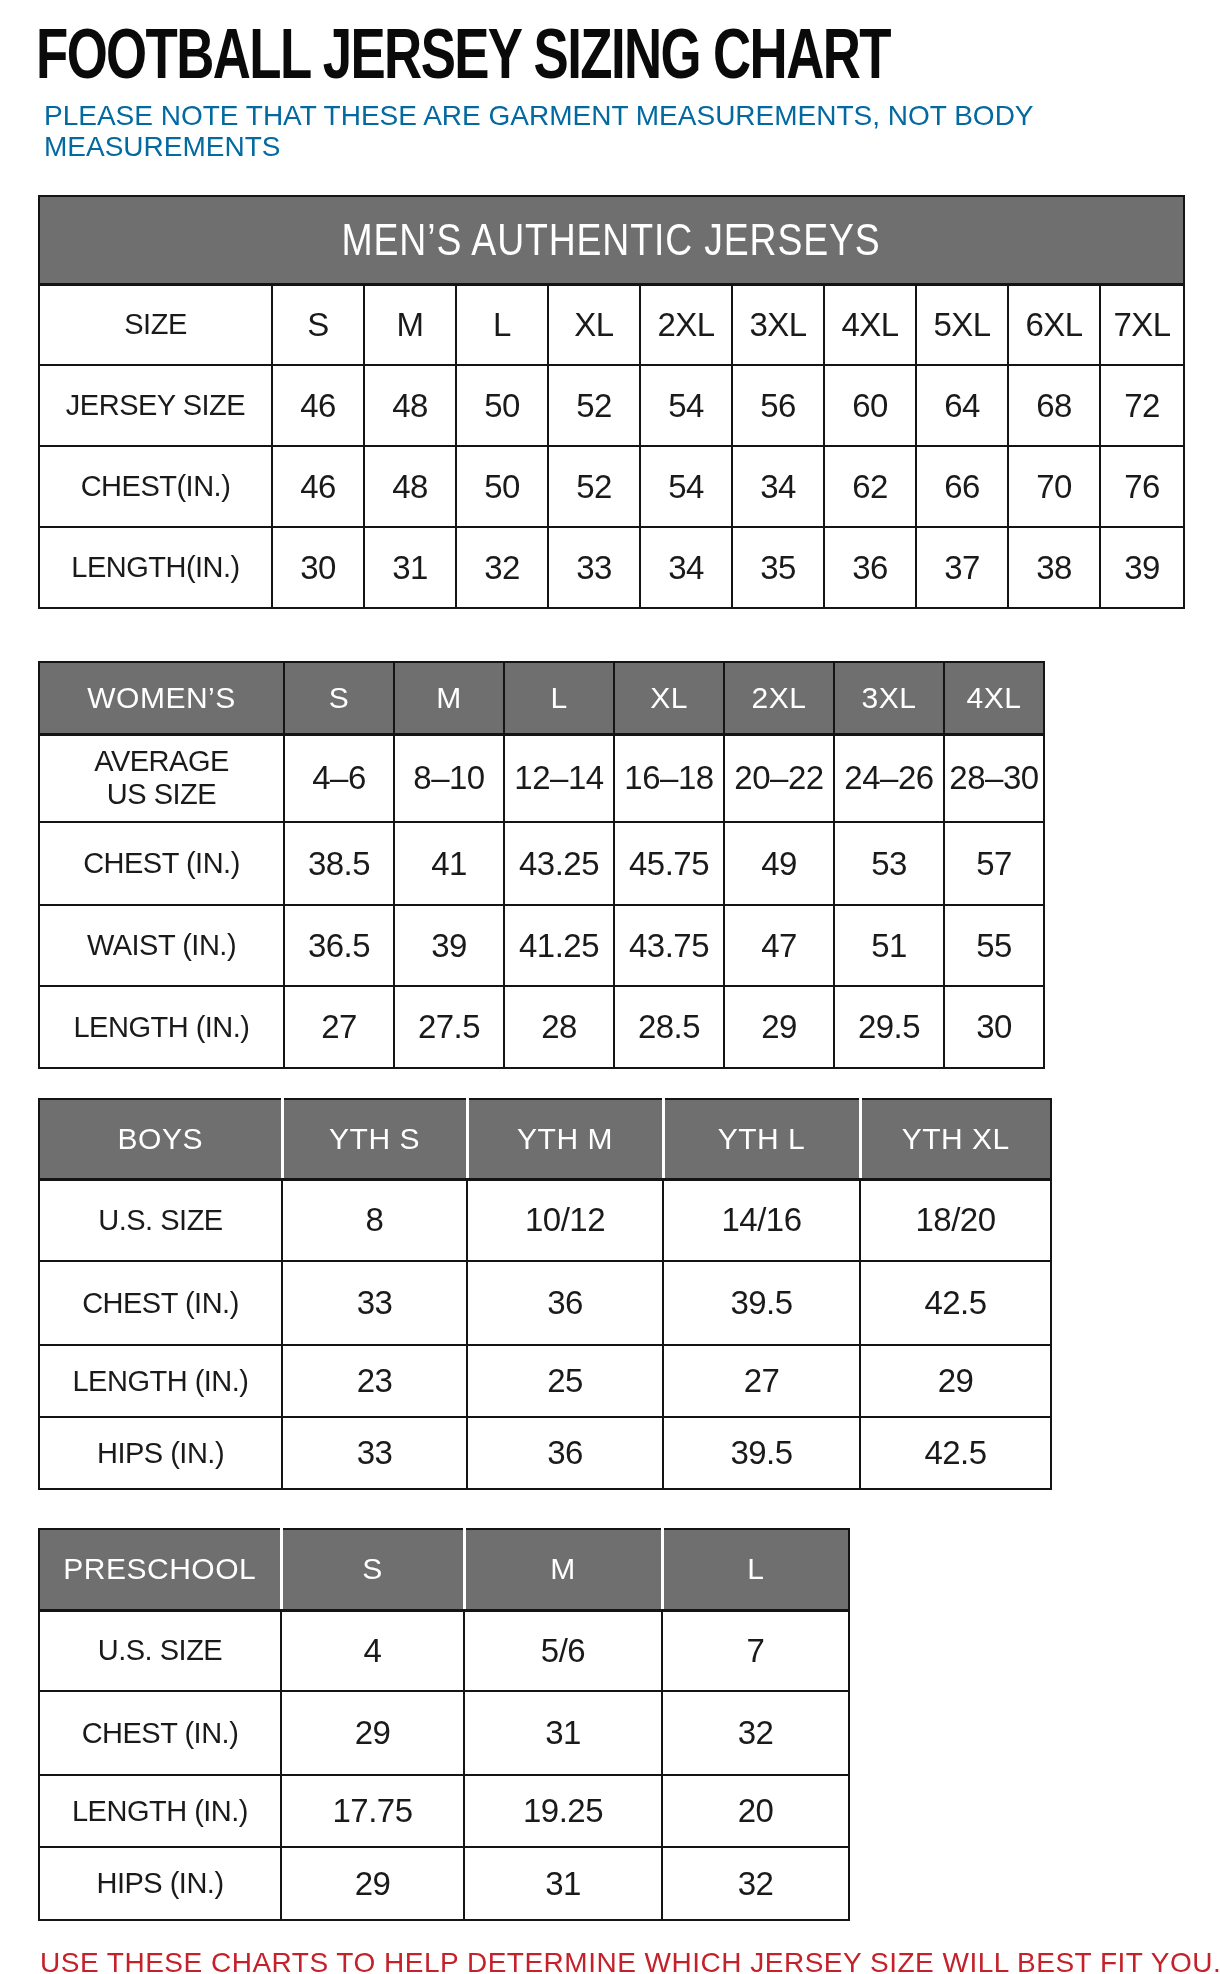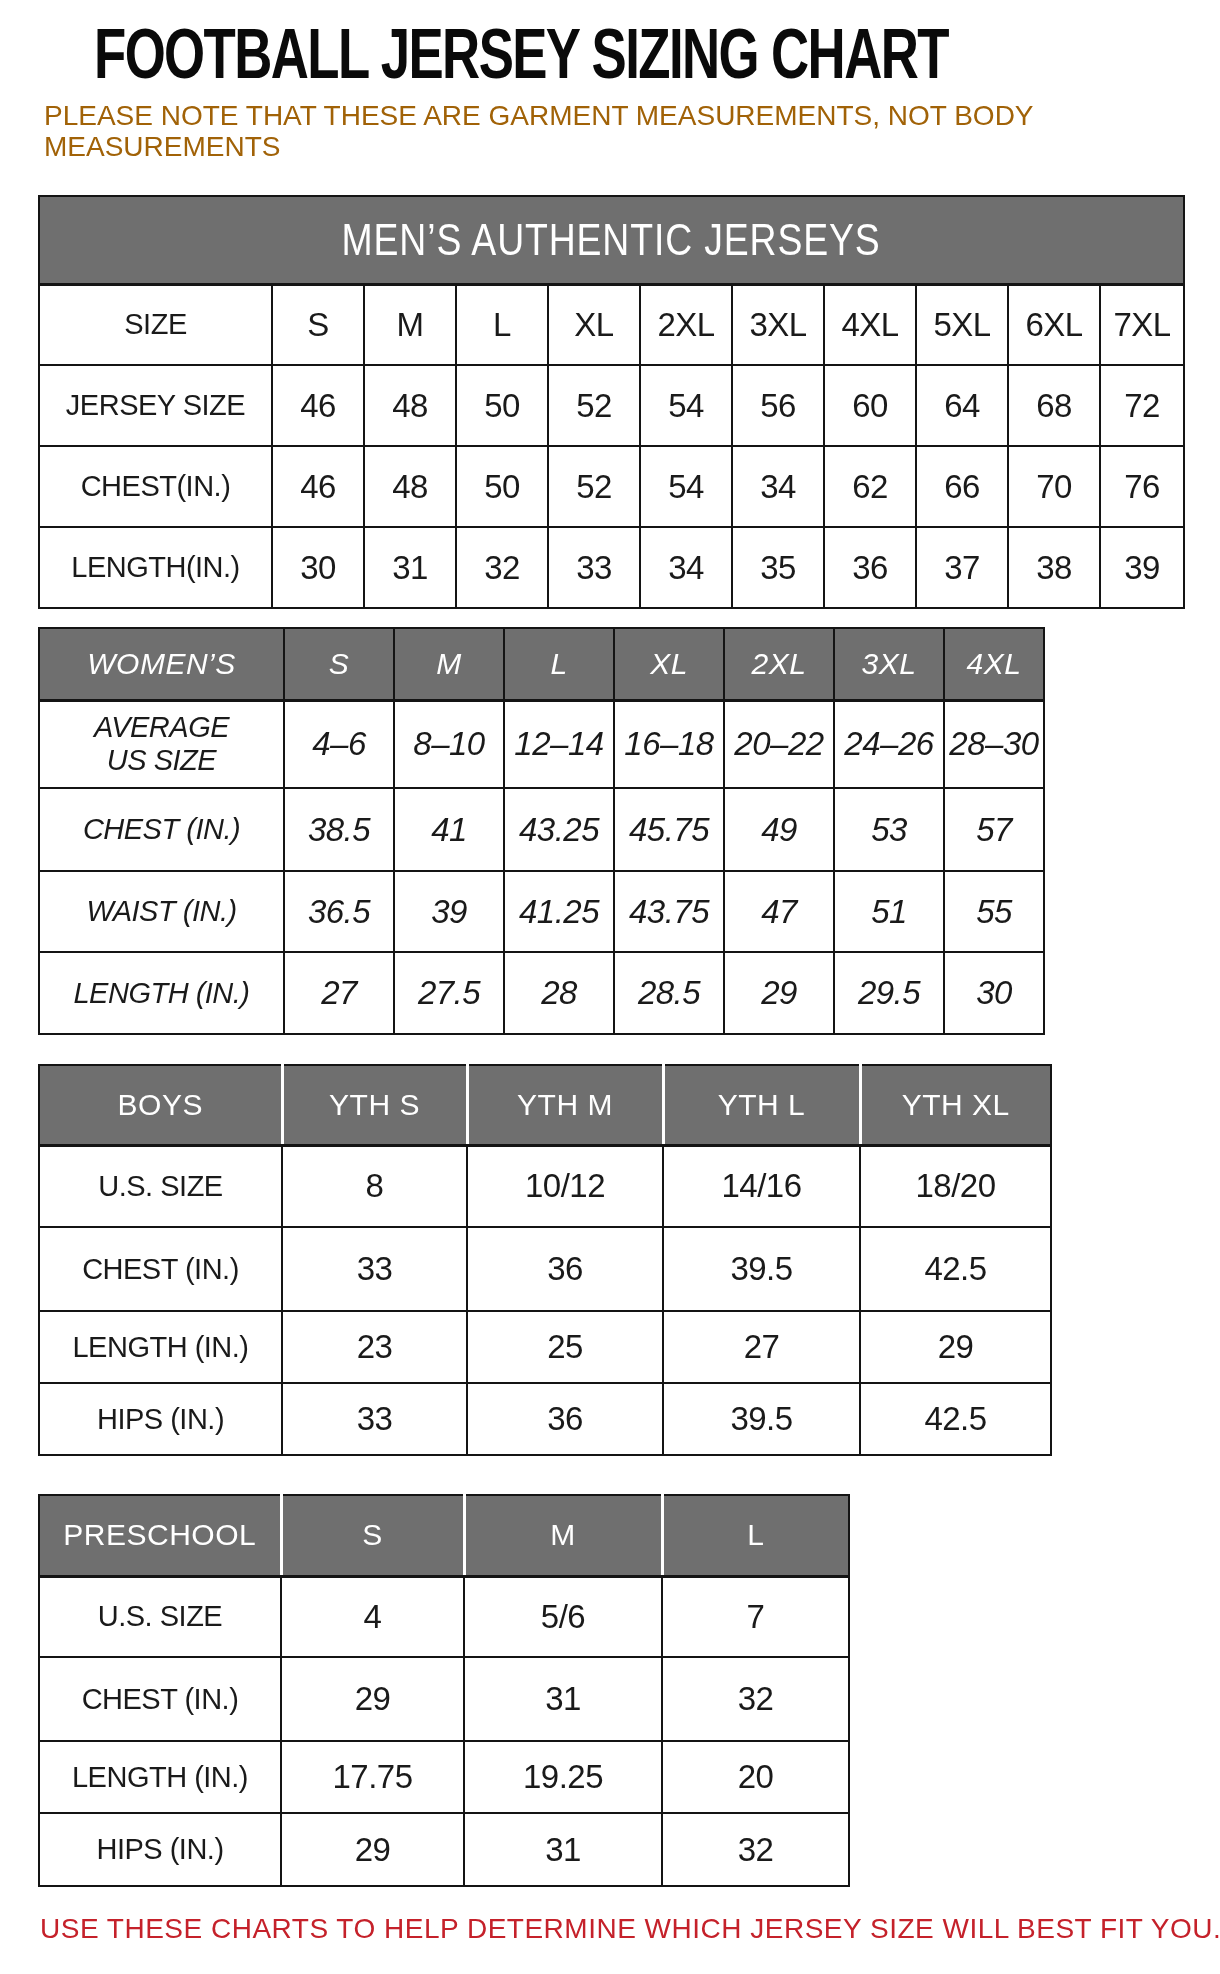--- a/index.html
+++ b/index.html
@@ -3,28 +3,28 @@
 <meta charset="utf-8">
 <style>
   * { margin: 0; padding: 0; box-sizing: border-box; }
   html, body { background: #ffffff; }
   body {
     width: 1220px; height: 1974px; overflow: hidden;
     font-family: "Liberation Sans", "DejaVu Sans", sans-serif;
     color: #1a1a1a;
   }
   
-  .page-title { margin: 16px 0 0 36px; height: 74px; line-height: 74px; white-space: nowrap; text-align: center; }
+  .page-title { margin: 16px 0 0 36px; height: 74px; line-height: 74px; white-space: nowrap; }
   .page-title .title-text {
     display: inline-block;
     font-size: 66px; font-weight: bold; letter-spacing: -2px; color: #0a0a0a;
     transform: scale(0.80, 1.08); transform-origin: left center;
     white-space: nowrap;
   }
-  .note { margin: 10px 0 0 44px; color: #a16207; font-size: 28px; line-height: 31px; font-weight: 500; }
+  .note { margin: 10px 0 0 44px; color: #0369a1; font-size: 28px; line-height: 31px; font-weight: 500; }
   .note div { white-space: nowrap; }
   
   table.t {
     border-collapse: collapse; table-layout: fixed;
     margin-left: 38px; font-size: 33px; color: #1a1a1a;
   }
   table.t td {
     border: 2px solid #141414; text-align: center; vertical-align: middle;
     overflow: hidden; letter-spacing: -0.5px;
   }
@@ -38,21 +38,21 @@
   
   table.mens { margin-top: 33px; width: 1145px; }
   .mens tr { height: 81px; }
   .mens tr.title-row { height: 88px; }
   .mens tr.title-row td { background: #6f6f6f; border-bottom: 3px solid #141414; }
   .mens-title-text {
     display: inline-block; color: #ffffff; font-size: 44px; letter-spacing: 1px;
     transform: scaleX(0.85); transform-origin: center; white-space: nowrap;
   }
   
-  table.womens { margin-top: 18px; width: 1005px; font-style: italic; }
+  table.womens { margin-top: 52px; width: 1005px; }
   .womens tr.ghead { height: 72px; }
   .womens tr.r0 { height: 88px; }
   .womens tr.r1 { height: 83px; }
   .womens tr.r2 { height: 81px; }
   .womens tr.r3 { height: 82px; }
   td.lbl-wrap { padding: 0 33px; line-height: 33px; }
   
   table.boys { margin-top: 29px; width: 1012px; }
   .boys tr.ghead { height: 80px; }
   .boys tr.r0 { height: 82px; }

